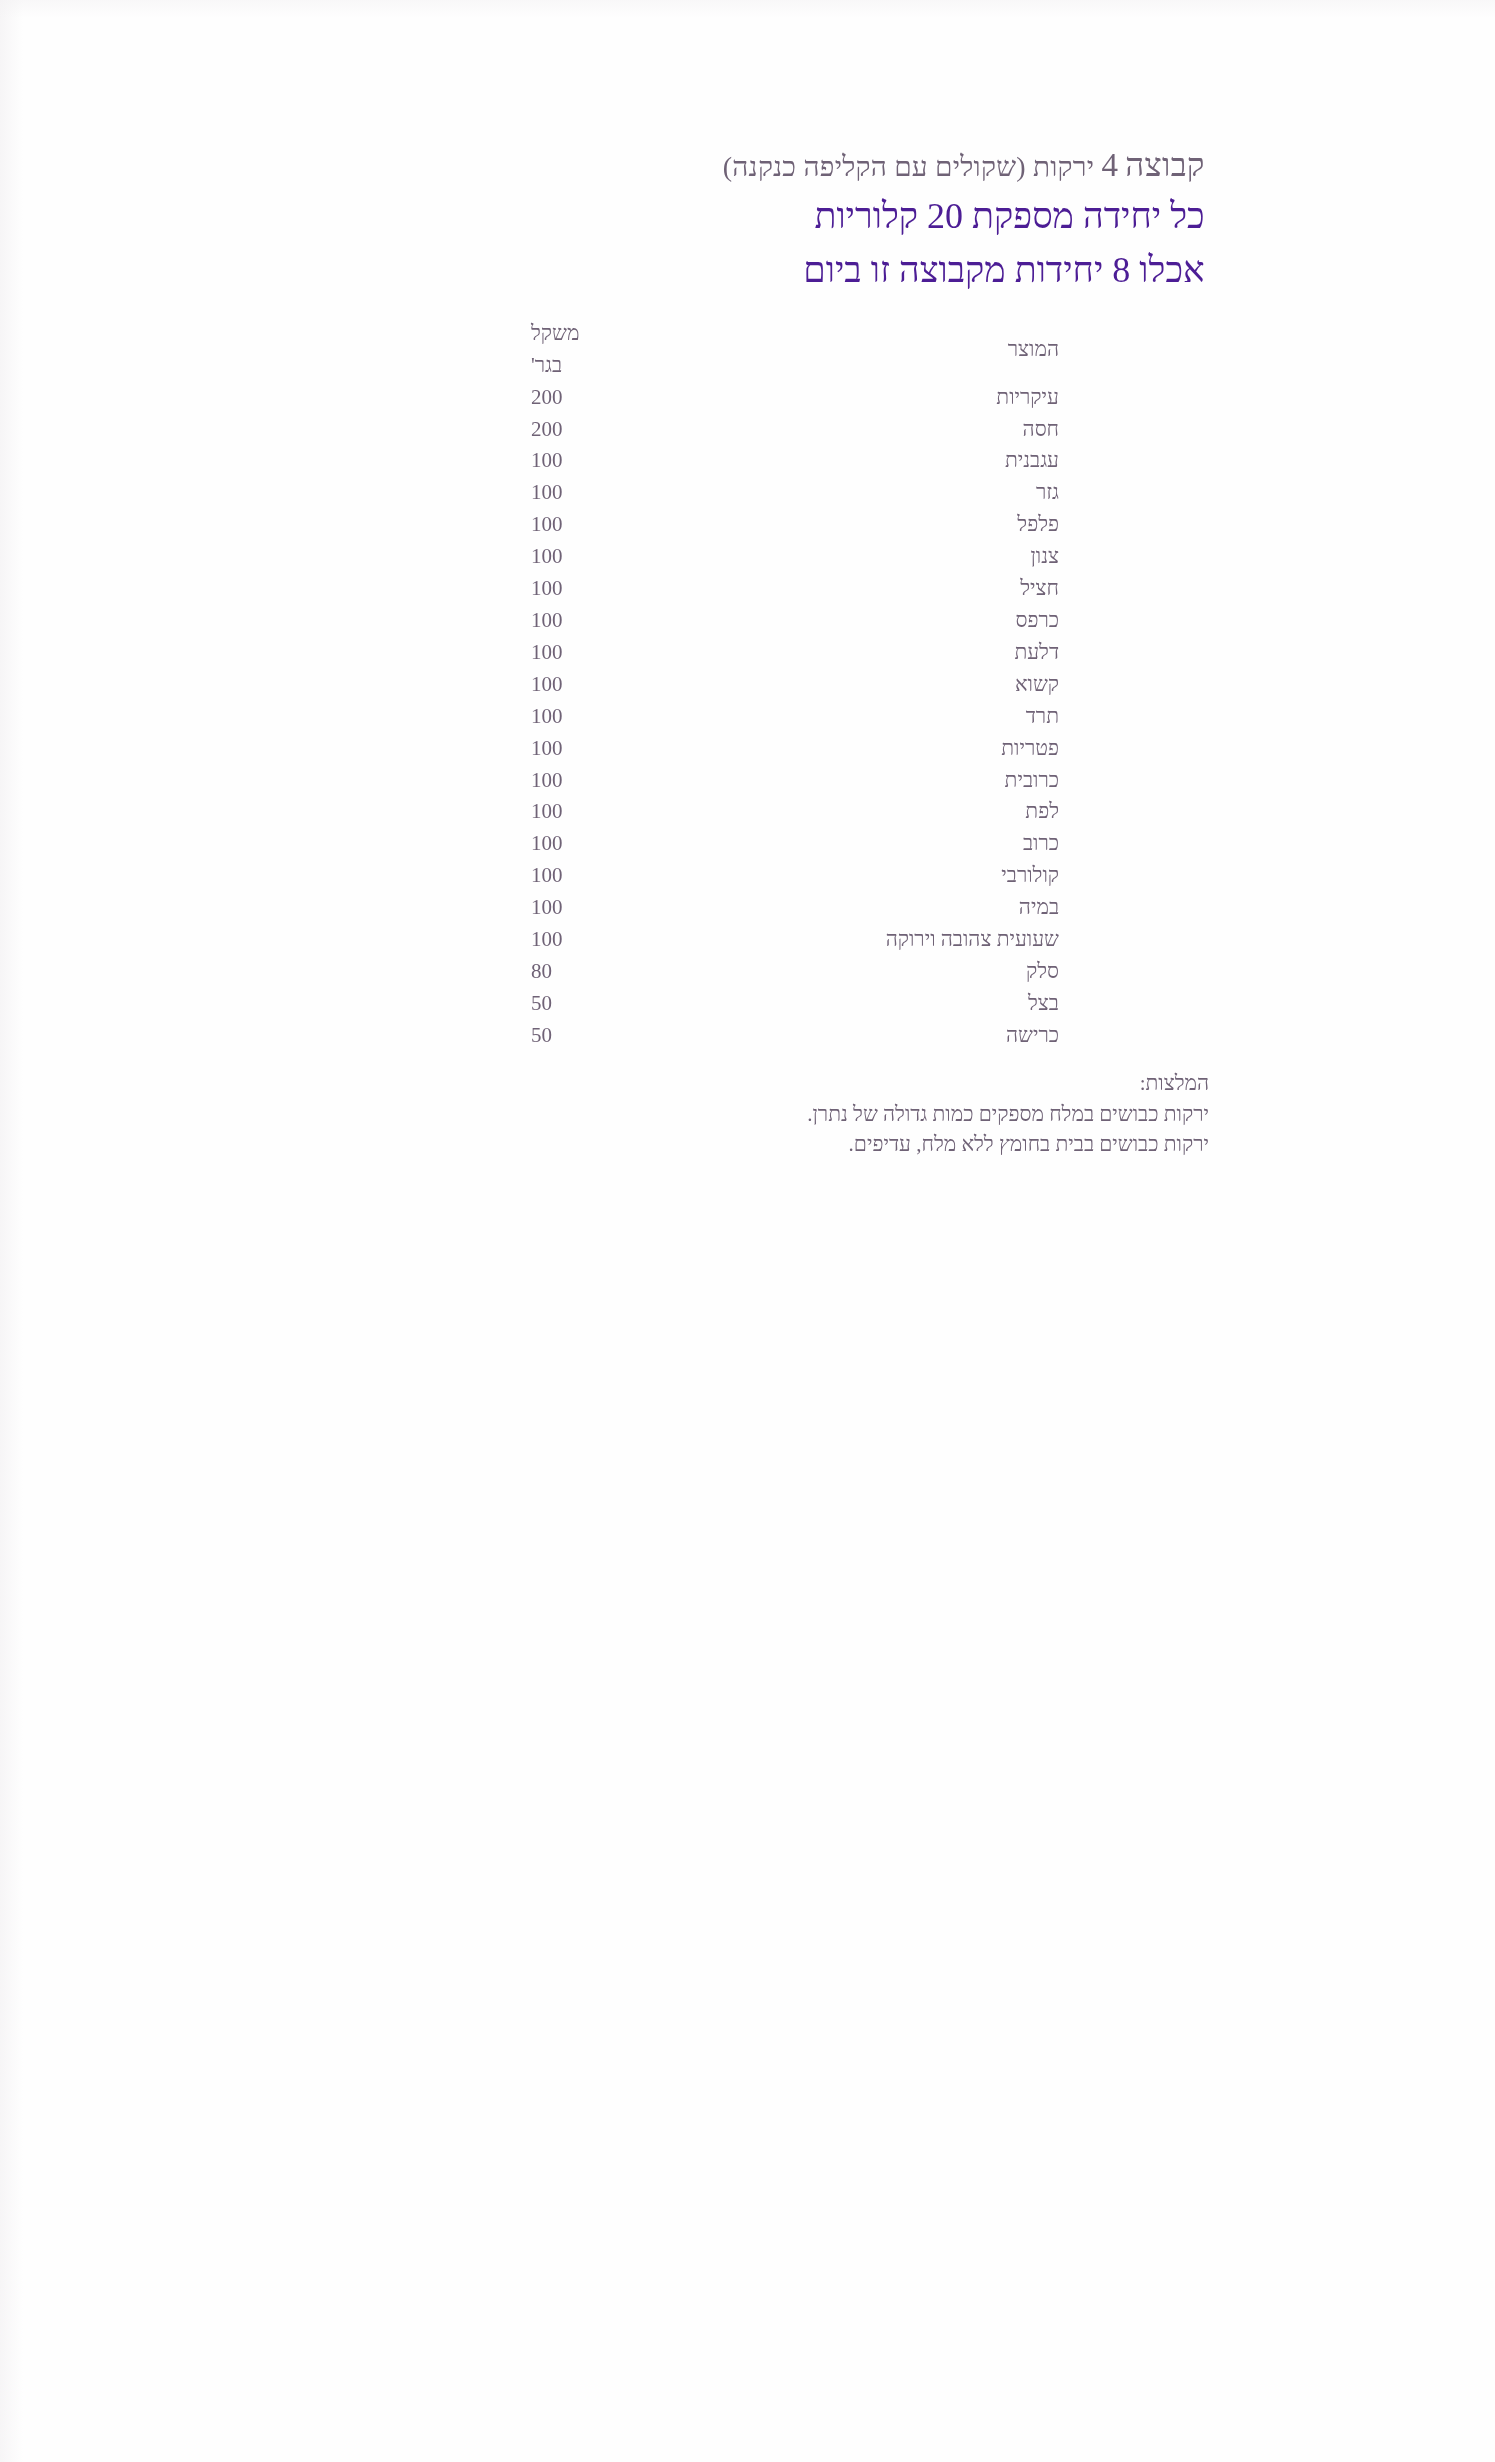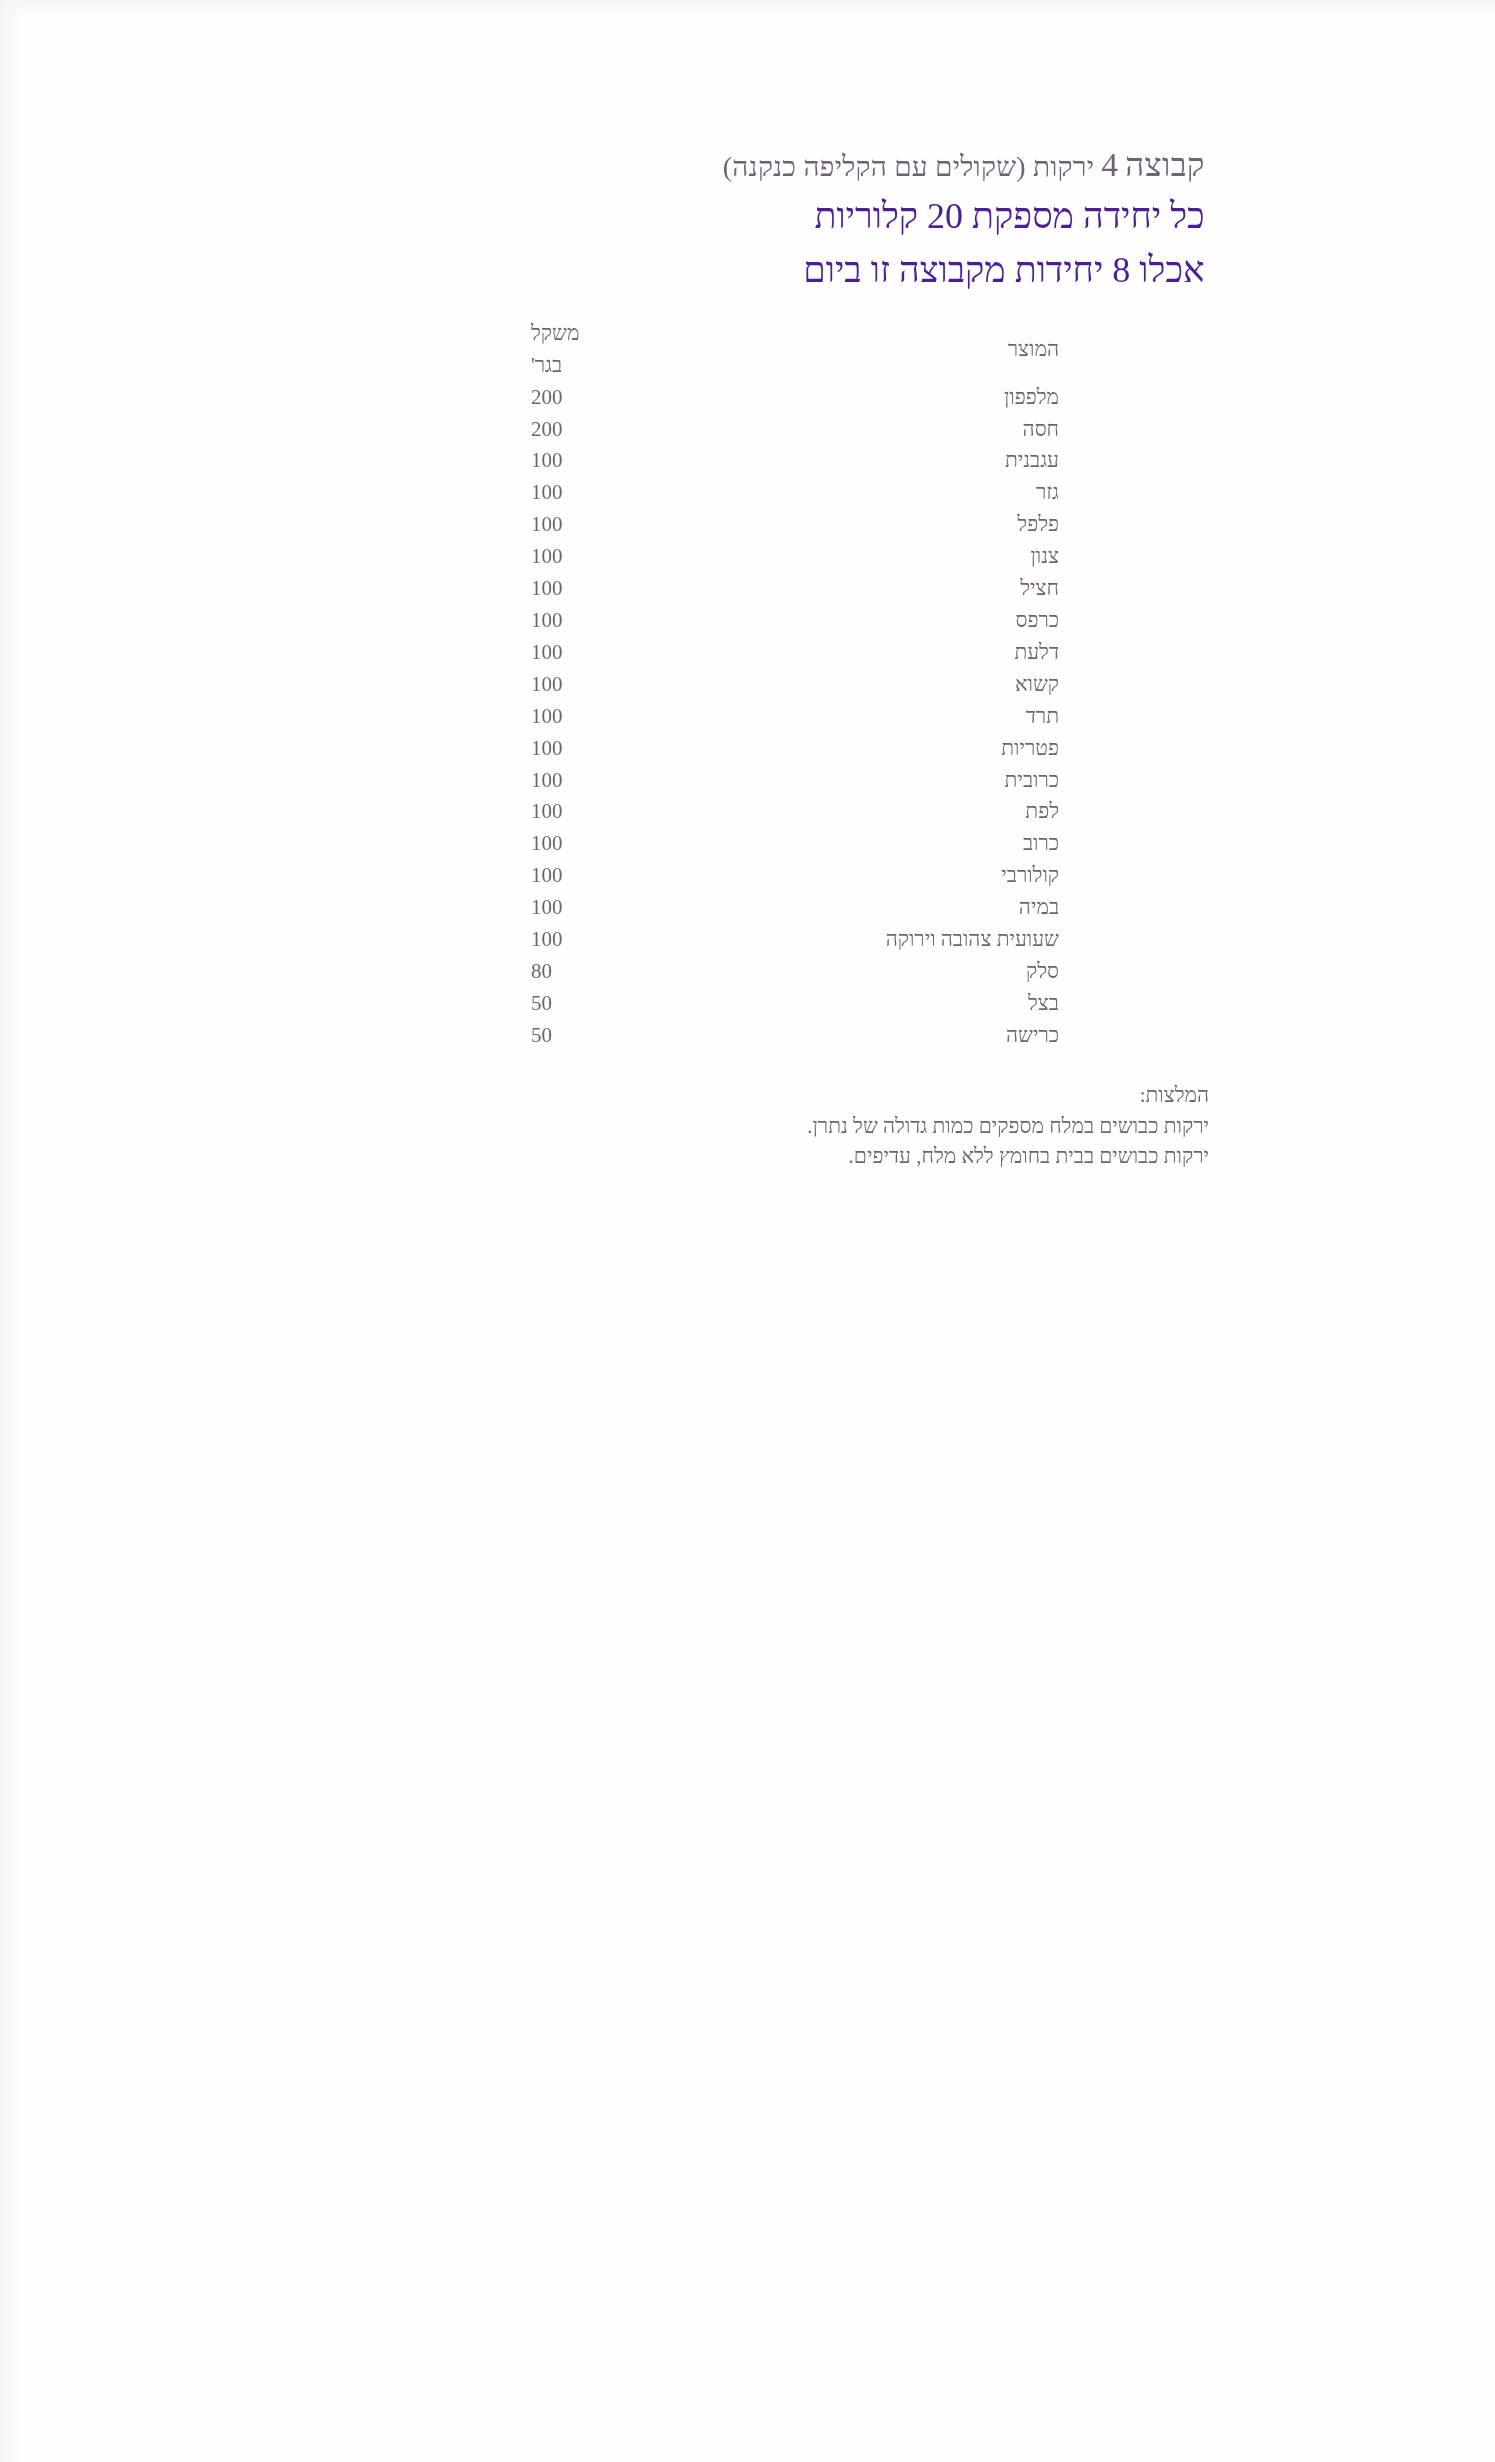--- a/index.html
+++ b/index.html
@@ -91,21 +91,21 @@
   th.col-weight {
     vertical-align: top;
   }
   .weight-head {
     display: block;
     text-align: left;
     direction: rtl;
   }
 
   .notes {
-    margin-top: 28px;
+    margin-top: 16px;
     width: 937px;
     text-align: right;
   }
   .notes p {
     margin: 0;
     font-size: 21px;
     line-height: 1.47;
     color: #6f6276;
   }
   .notes .label {
@@ -136,21 +136,21 @@
         <tr>
           <th class="col-product">המוצר</th>
           <th class="col-weight">
             <span class="weight-head">משקל</span>
             <span class="weight-head">בגר'</span>
           </th>
         </tr>
       </thead>
       <tbody>
         <tr>
-            <td class="col-product">מלפפון</td>
+            <td class="col-product">עיקריות</td>
             <td class="col-weight">200</td>
           </tr>
         <tr>
             <td class="col-product">חסה</td>
             <td class="col-weight">200</td>
           </tr>
         <tr>
             <td class="col-product">עגבנית</td>
             <td class="col-weight">100</td>
           </tr>

